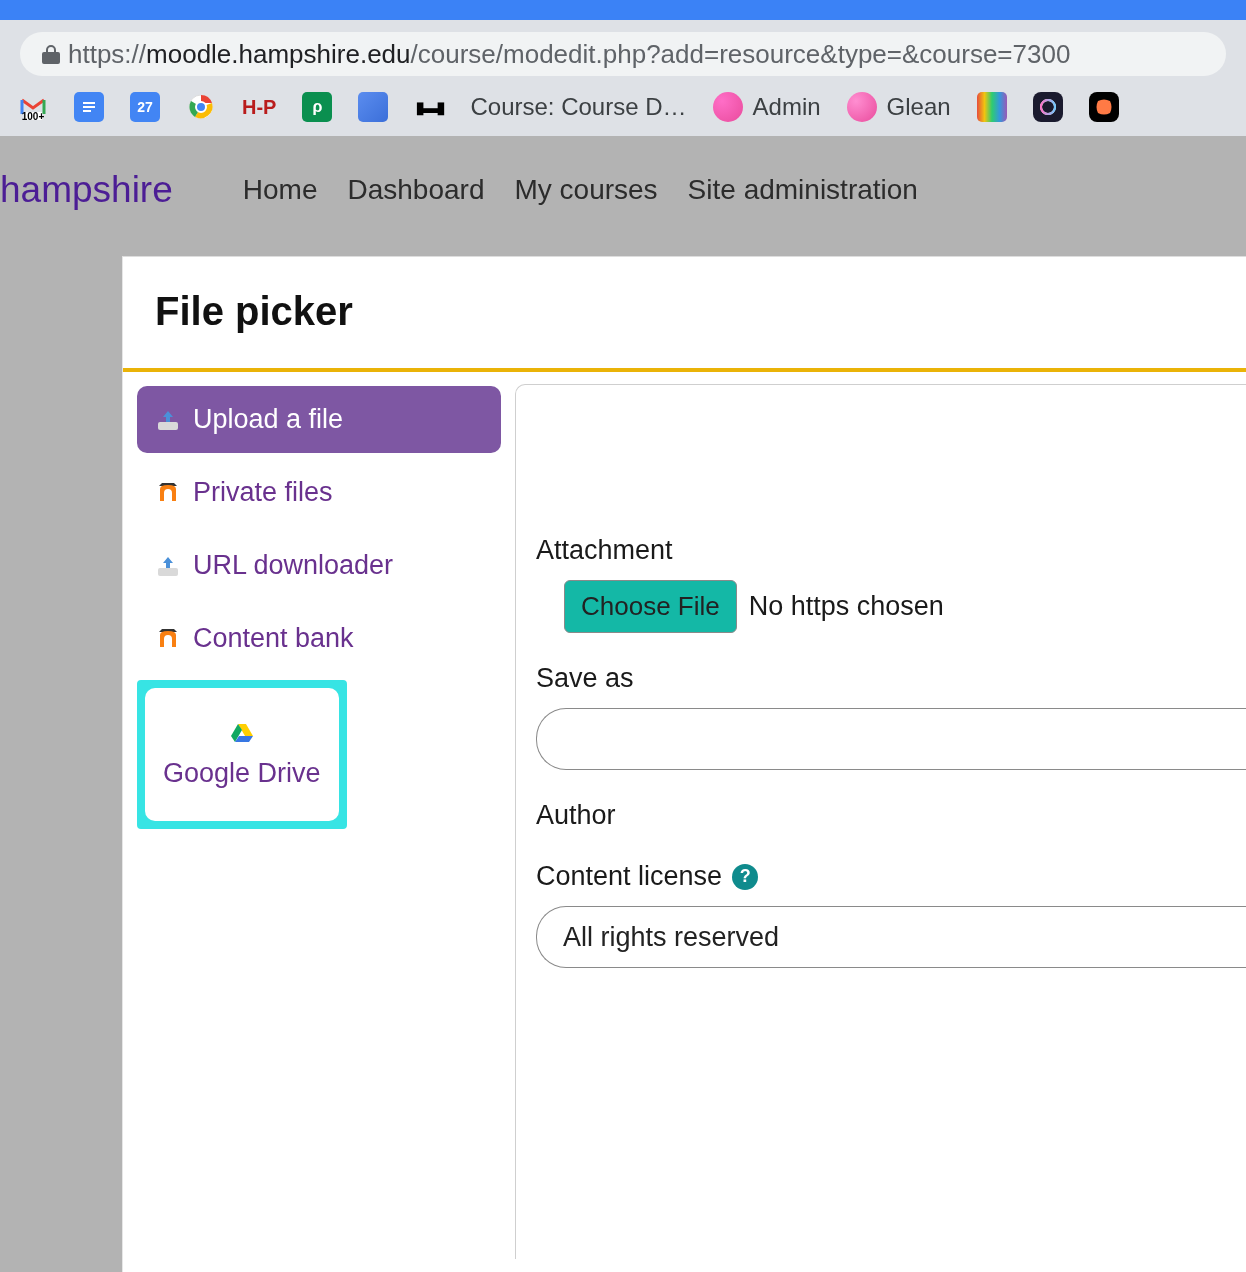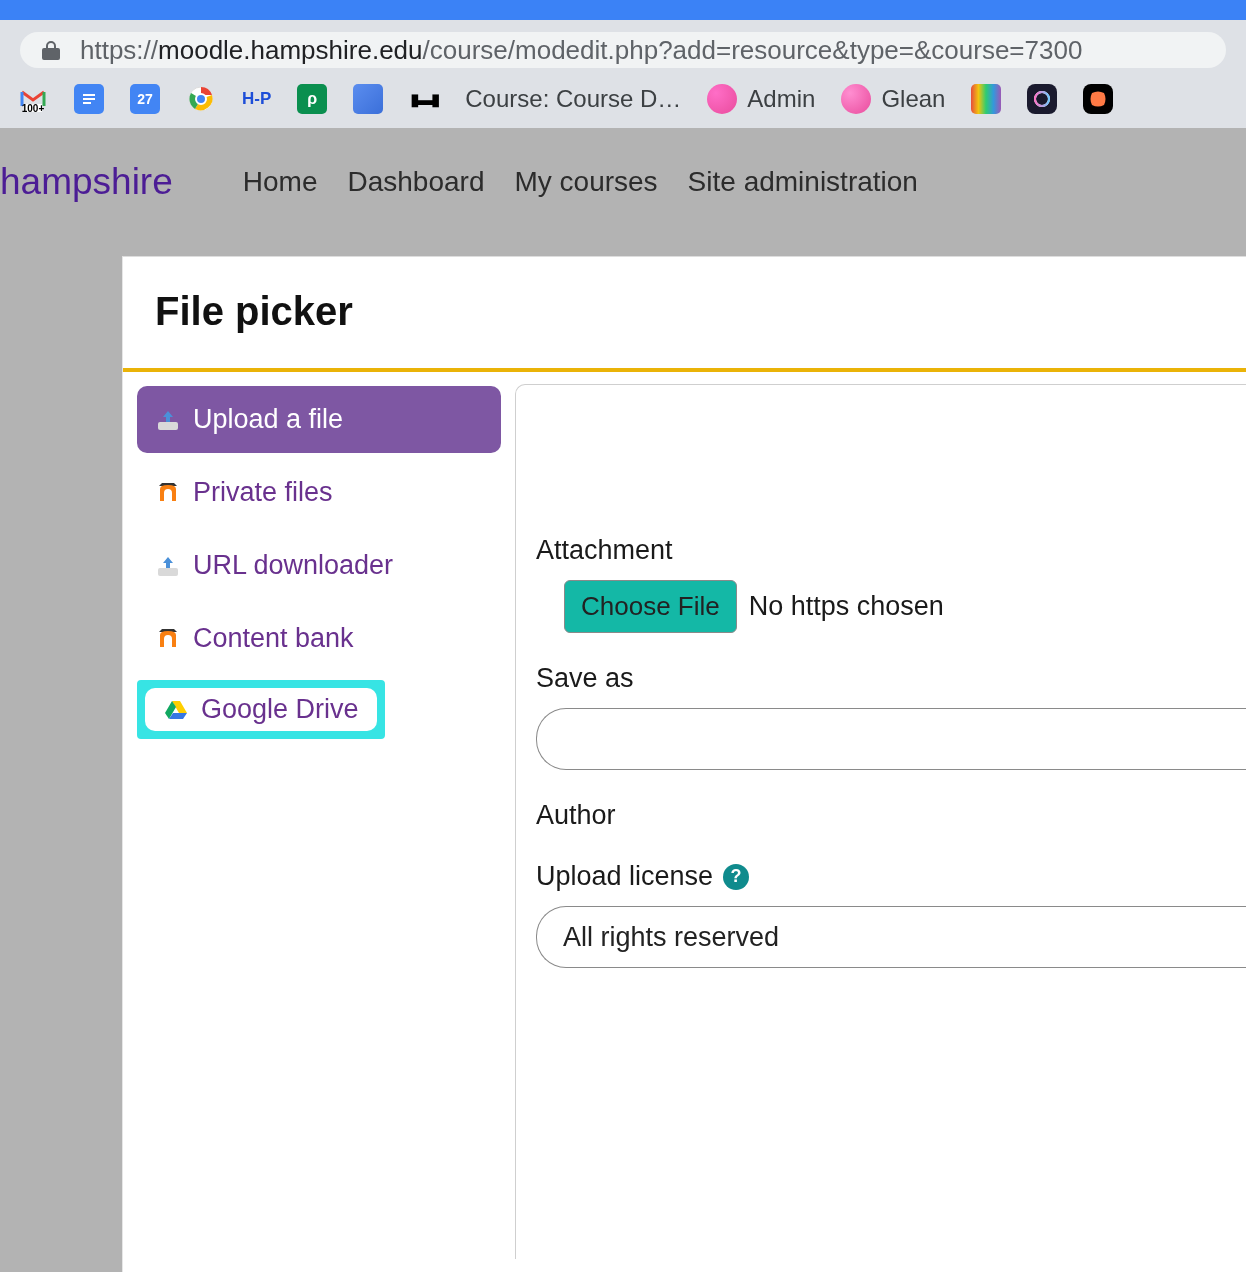--- a/index.html
+++ b/index.html
@@ -20,25 +20,25 @@
     display: flex;
     align-items: center;
   }
   .url-bar-wrap {
     background: #dee1e6;
     padding: 12px 20px 10px 20px;
   }
   .url-bar {
     background: #f1f3f4;
     border-radius: 40px;
-    height: 36px;
+    height: 44px;
     display: flex;
     align-items: center;
     padding: 0 22px;
-    gap: 20px;
+    gap: 8px;
   }
   .lock-icon {
     color: #5f6368;
     font-size: 20px;
   }
   .url-text {
     font-size: 26px;
     color: #5f6368;
     white-space: nowrap;
     overflow: hidden;
@@ -148,21 +148,22 @@
     border: 8px solid #37e4e4;
     border-radius: 4px;
     padding: 0;
     background: #37e4e4;
     display: inline-block;
     margin-top: 2px;
   }
   .highlight-box .repo-item {
     background: #fff;
     margin-bottom: 0;
-    padding: 6px 18px;
+    padding: 32px 18px;
+    flex-direction: column;
   }
   .fp-right {
     flex: 1;
     border-left: 1px solid #cfcfcf;
     border-top: 1px solid #cfcfcf;
     border-top-left-radius: 10px;
     margin-top: 12px;
     position: relative;
   }
   .fp-right-inner {
@@ -270,21 +271,21 @@
           <circle cx="14" cy="14" r="12" fill="none" stroke="#ddd"></circle>
           <path d="M14 2 A12 12 0 0 1 25 10 L14 10 Z" fill="#ea4335"></path>
           <path d="M25 10 A12 12 0 0 1 8 24 L14 14 Z" fill="#fbbc05"></path>
           <path d="M8 24 A12 12 0 0 1 4 8 L14 14 Z" fill="#34a853"></path>
           <circle cx="14" cy="14" r="5" fill="#4285f4"></circle>
           <circle cx="14" cy="14" r="5" fill="none" stroke="#fff" stroke-width="2"></circle>
         </svg>
     </span>
   </div>
   <div class="bm-item">
-    <span class="bm-icon" style="background:transparent;color:#1d4ed8;font-weight:900;font-size:17px;width:auto">H-P</span>
+    <span class="bm-icon" style="background:transparent;color:#b91c1c;font-weight:900;font-size:20px;width:auto">H-P</span>
   </div>
   <div class="bm-item">
     <span class="bm-icon" style="background:#0a8f4f">ρ</span>
   </div>
   <div class="bm-item">
     <span class="bm-icon" style="background:linear-gradient(135deg,#5b8def,#3b6fd9)"></span>
   </div>
   <div class="bm-item">
     <span class="bm-icon" style="background:transparent;color:#000;letter-spacing:-2px;font-weight:900">▮▬▮</span>
   </div>
@@ -412,21 +413,21 @@
           <div class="field-label">Save as</div>
           <input class="text-input" type="text" value="" style="">
         </div>
 
         <div class="field-block">
           <div class="field-label">Author</div>
         </div>
 
         <div class="field-block">
           <div class="field-label">
-            <span>Upload license</span>
+            <span>Content license</span>
             <span class="help-circle">?</span>
           </div>
           <input class="text-input" type="text" value="All rights reserved" style="">
         </div>
 
       </div>
     </div>
 
   </div>
 </div>

